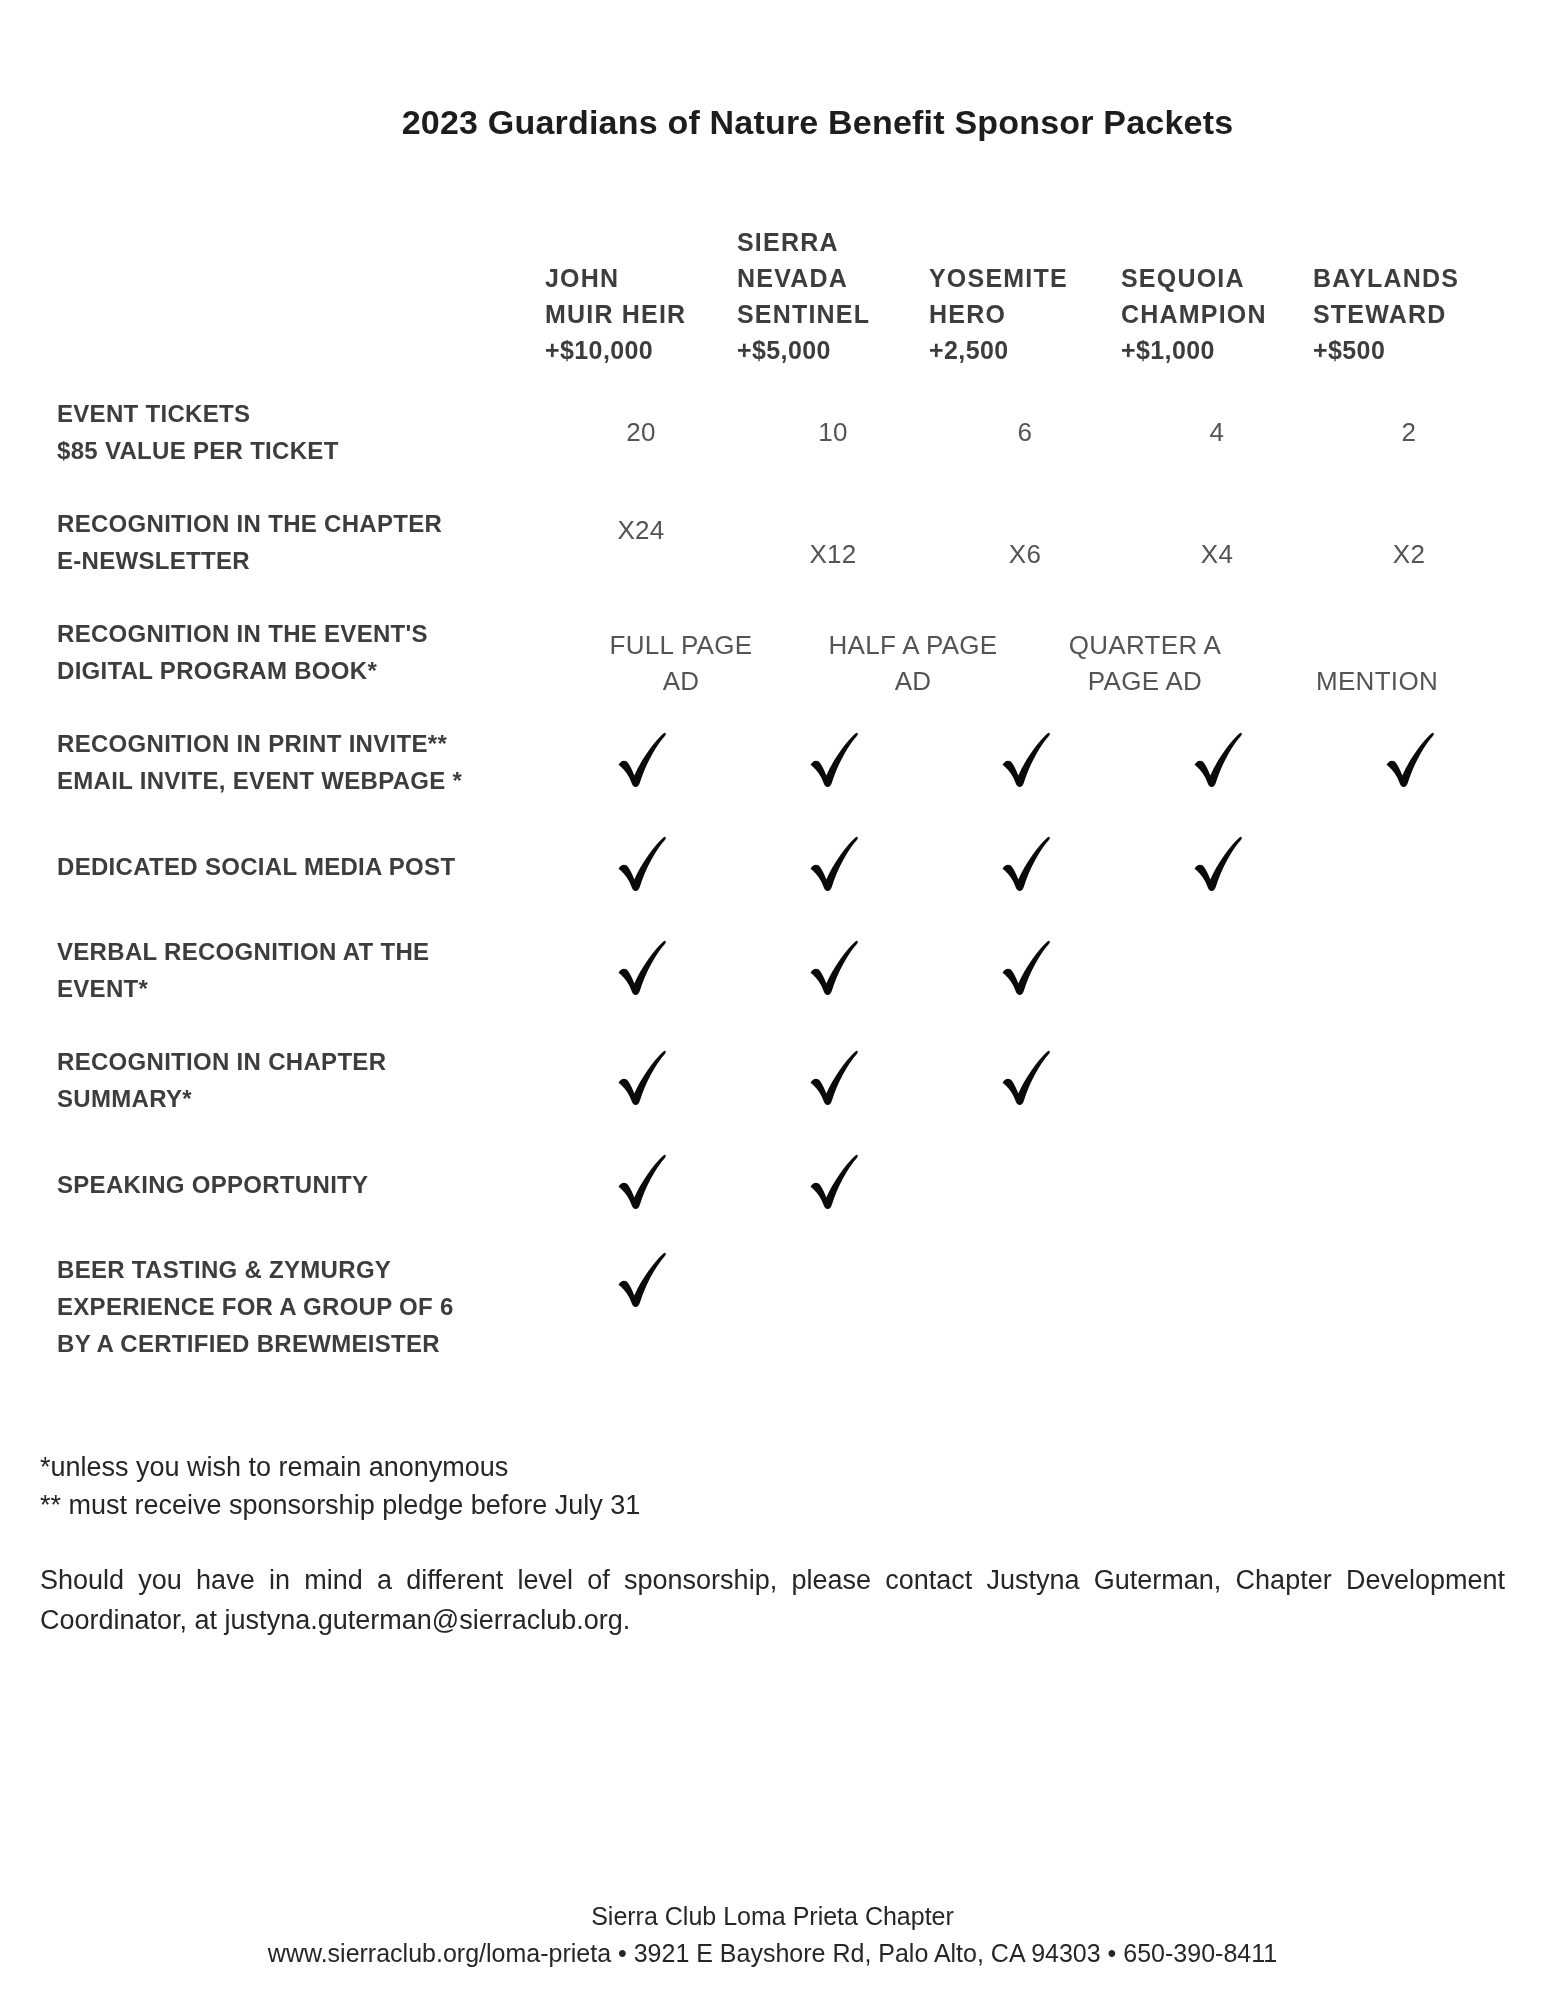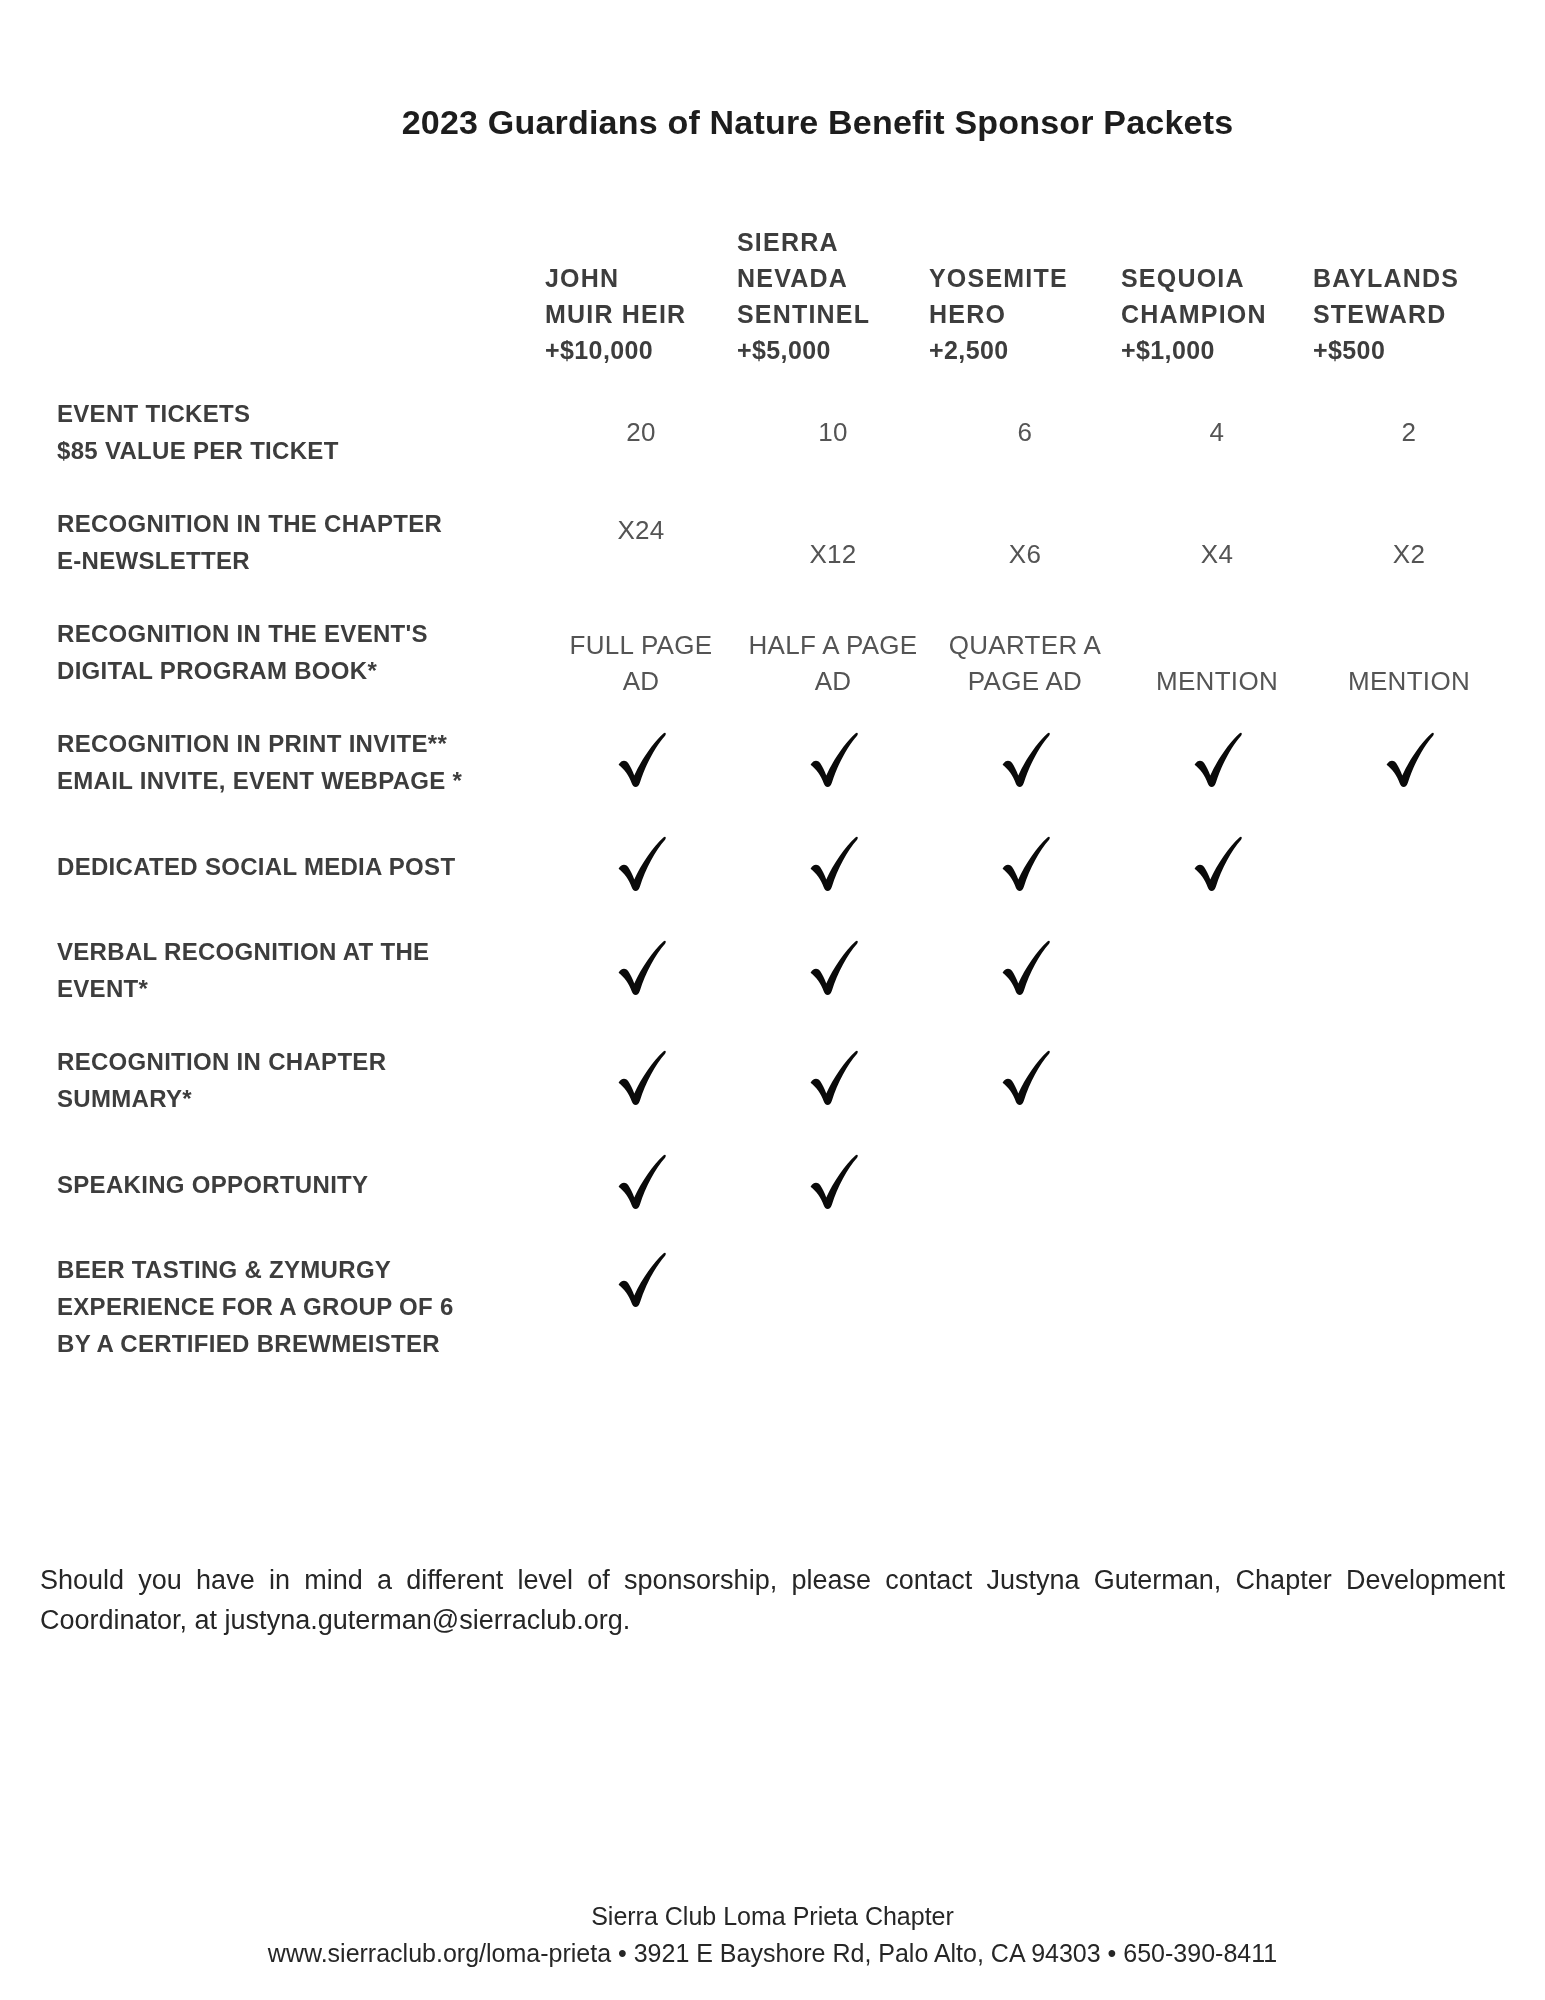--- a/index.html
+++ b/index.html
@@ -30,21 +30,21 @@
   }
   .row .label{
     font-weight:700;color:#3d3d3d;font-size:24px;line-height:37px;
     white-space:pre-line;letter-spacing:0.3px;
   }
   .cell{display:flex;justify-content:center;min-height:37px;}
   .value{
     font-size:26px;color:#545454;text-align:center;
     white-space:pre-line;line-height:36px;letter-spacing:0.3px;
   }
-  .row.bottom{align-items:end;}
+  .row.bottom{align-items:end;gap:40px;}
   .row.bottom .cell{align-items:flex-end;}
   .row.bottom .value{transform:translateY(10px);}
   .row.top{align-items:start;}
   .check{width:56px;height:62px;display:block;}
   .check path{fill:#0a0a0a;}
   .footnotes{
     position:absolute;left:40px;top:1448px;
     font-size:27px;color:#262626;line-height:38px;
   }
   .contact{
@@ -277,20 +277,24 @@
             </svg>
           </div>
           <div class="cell"></div>
           <div class="cell"></div>
           <div class="cell"></div>
           <div class="cell"></div>
         </div>
       </div>
   </div>
 
+  <div class="footnotes">
+    <div>*unless you wish to remain anonymous</div>
+    <div>** must receive sponsorship pledge before July 31</div>
+  </div>
 
   <p class="contact">Should you have in mind a different level of sponsorship, please contact Justyna Guterman, Chapter Development Coordinator, at justyna.guterman@sierraclub.org.</p>
 
   <div class="footer">
     <div>Sierra Club Loma Prieta Chapter</div>
     <div>www.sierraclub.org/loma-prieta • 3921 E Bayshore Rd, Palo Alto, CA 94303 • 650-390-8411</div>
   </div>
 
 </div>
 

